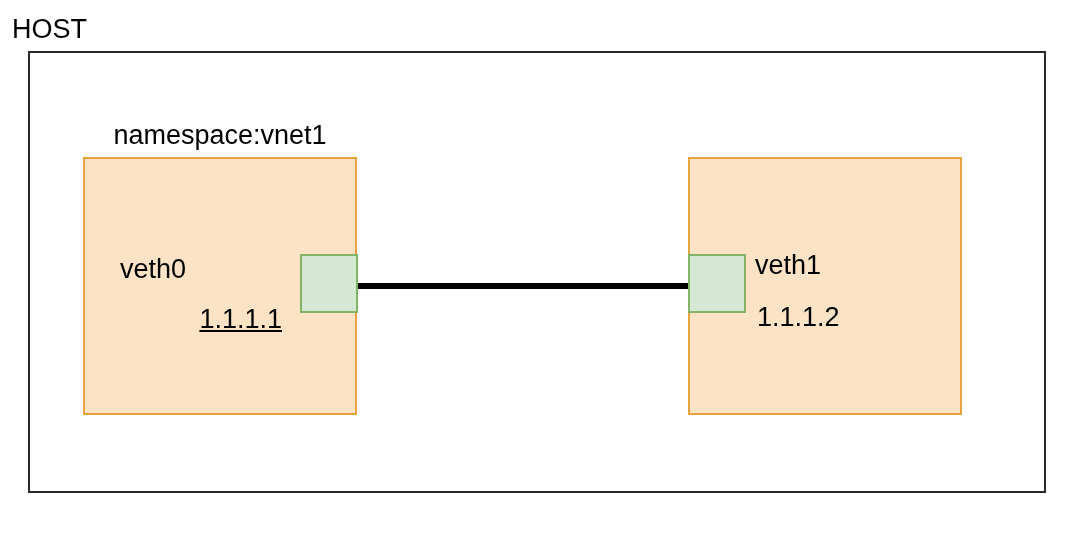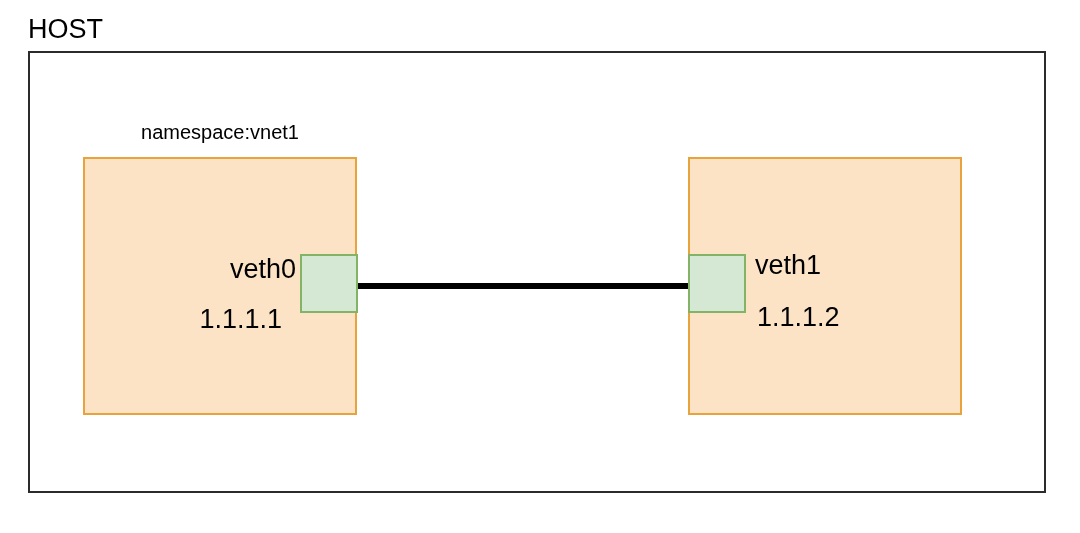--- a/index.html
+++ b/index.html
@@ -18,42 +18,42 @@
   #diagram {
     position: absolute;
     left: 0; top: 0;
     width: 1080px;
     height: 533px;
   }
 
   
   .host-label {
     position: absolute;
-    left: 28px;
+    left: 12px;
     top: 16px;
     font-size: 27px;
     color: #000000;
     line-height: 1;
     white-space: nowrap;
   }
   .host-frame {
     position: absolute;
     left: 28px;
     top: 51px;
     width: 1018px;
     height: 442px;
     border: 2px solid #2b2b2b;
     background: #ffffff;
     box-sizing: border-box;
   }
 
   
   .ns-label {
     position: absolute;
-    font-size: 20px;
+    font-size: 27px;
     color: #000000;
     line-height: 1;
     white-space: nowrap;
     text-align: center;
   }
   .ns-box {
     position: absolute;
     background: #fce3c6;
     border: 2px solid #e8a33d;
     box-sizing: border-box;
@@ -79,22 +79,22 @@
   #veth-box-right { left: 688px; }
 
   
   .veth-name, .veth-ip {
     position: absolute;
     font-size: 27px;
     color: #000000;
     line-height: 1;
     white-space: nowrap;
   }
-  #veth0-name { left: 120px; top: 256px; width: 176px; text-align: right; }
-  #veth0-ip   { left: 100px; top: 306px; width: 182px; text-align: right; }
+  #veth0-name { left: 120px; top: 256px; width: 176px; text-align: left; }
+  #veth0-ip   { left: 100px; top: 306px; width: 182px; text-align: right; text-decoration: underline; }
 
   #veth1-name { left: 755px; top: 252px; text-align: center; }
   #veth1-ip   { left: 757px; top: 304px; text-align: center; }
 
   
   .cable {
     position: absolute;
     left: 356px;
     top: 283px;
     width: 334px;

